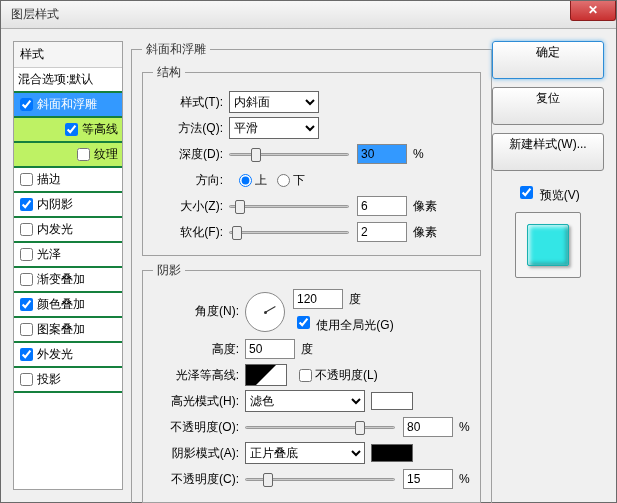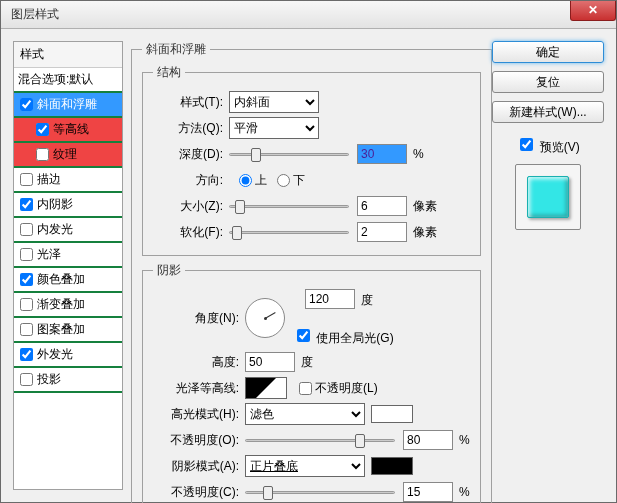--- a/index.html
+++ b/index.html
@@ -7,45 +7,45 @@
 .window { width: 617px; height: 503px; background: #f0f0f0; border: 1px solid #6a6a6a; position: relative; }
 .titlebar { height: 28px; background: linear-gradient(#f7f7f7,#e3e3e3); border-bottom: 1px solid #b0b0b0; position: relative; display:flex; align-items:center; }
 .titlebar .title { padding-left: 10px; color: #333; }
 .closebtn { position:absolute; right:0; top:0; width:46px; height:20px; background: linear-gradient(#e07070,#c83030); border:1px solid #8a1c1c; border-top:none; border-radius:0 0 3px 3px; color:#fff; text-align:center; line-height:18px; cursor:pointer; font-weight:bold;}
 .content { position:absolute; top:28px; left:0; right:0; bottom:0; }
 
 .styles-panel { position:absolute; left:12px; top:12px; width:110px; bottom:12px; border:1px solid #a0a0a0; background:#fff; }
 .styles-header { padding:4px 6px; border-bottom:1px solid #ccc; background:#f5f5f5;}
 .style-item { display:flex; align-items:center; padding:3px 4px; cursor:pointer; border-bottom:2px solid #15803d;}
 .style-item.selected { background:#3399ff; color:#fff; }
-.style-item.lite-sel { background:#ef4444; }
+.style-item.lite-sel { background:#bef264;justify-content:flex-end; }
 .style-item input[type=checkbox]{ margin:0 4px 0 2px;}
 .style-indent { padding-left: 20px; }
 
 .main-panel { position:absolute; left:130px; top:12px; right:134px; bottom:12px; }
 fieldset { border:1px solid #a0a0a0; margin:0 0 6px 0; padding:6px 10px 8px 10px; }
 legend { padding: 0 4px; color:#333;}
 .row { display:flex; align-items:center; margin:4px 0; min-height:22px;}
 .row label.left { width:70px; text-align:right; margin-right:6px; }
 .row label.left-wide { width:86px; text-align:right; margin-right:6px; }
 .slider { flex:0 0 auto; width:120px; height:20px; position:relative; margin-right:8px;}
 .slider.wide { width:150px; }
 .slider .track { position:absolute; left:0; right:0; top:9px; height:3px; background:#ccc; border:1px solid #999; border-radius:2px;}
 .slider .thumb { position:absolute; top:4px; width:10px; height:14px; background:#eee; border:1px solid #666; border-radius:2px;}
 input.num { width:50px; height:20px; border:1px solid #888; padding:1px 3px;}
-input.num.sel { background:#3399ff; color:#4c1d95;}
+input.num.sel { background:#3399ff; color:#000000;}
 select { height:22px; border:1px solid #666; background:#fff; min-width:90px;}
 .unit { margin-left:6px; }
 .radio-row input { margin:0 3px 0 10px;}
 .angle-ctrl { width:40px; height:40px; border:1px solid #888; border-radius:50%; background:#fff; position:relative; margin-right:8px;}
 .angle-ctrl::after { content:""; position:absolute; left:50%; top:50%; width:12px; height:1px; background:#333; transform-origin:left; transform:rotate(-30deg);}
 .angle-ctrl::before { content:""; position:absolute; left:18px; top:18px; width:3px; height:3px; background:#333; border-radius:50%;}
 .swatch { width:42px; height:22px; border:1px solid #666; background: linear-gradient(135deg,#000 49%, #fff 51%); margin-right:8px;}
 .colorbox { width:42px; height:18px; border:1px solid #666; display:inline-block;}
-.btn { display:inline-block; min-width:100px; height:22px; line-height:20px; background:linear-gradient(#fff,#e6e6e6); border:1px solid #888; border-radius:3px; text-align:center; cursor:pointer; margin:0 4px; padding:0 10px;}
+.btn { display:inline-block; min-width:100px; height:38px; line-height:20px; background:linear-gradient(#fff,#e6e6e6); border:1px solid #888; border-radius:3px; text-align:center; cursor:pointer; margin:0 4px; padding:0 10px;}
 .btn.primary { border:1px solid #2d8cd6; box-shadow:0 0 4px #66b6ef; }
 
 .right-panel { position:absolute; right:12px; top:12px; width:112px;}
 .right-panel .btn { width:100%; margin:0 0 8px 0;}
 .preview-chk { text-align:center; margin:4px 0 8px 0;}
 .preview-box { width:66px; height:66px; margin:0 auto; border:1px solid #888; background:#f5f5f5; display:flex; align-items:center; justify-content:center; border-radius:2px;}
 .preview-inner { width:42px; height:42px; background:#33e6e6; border:1px solid #1ab0b0; box-shadow: inset 2px 2px 4px rgba(255,255,255,.8), inset -2px -2px 4px rgba(0,0,0,.3), 2px 2px 3px rgba(0,0,0,.3); border-radius:2px;}
 input[type=checkbox]{ width:13px; height:13px;}
 </style>
 </head>
@@ -86,26 +86,26 @@
           </div>
           <div class="style-item">
             <input type="checkbox" style="">
             <span>内发光</span>
           </div>
           <div class="style-item">
             <input type="checkbox" style="">
             <span>光泽</span>
           </div>
           <div class="style-item">
+            <input type="checkbox" style="">
+            <span>渐变叠加</span>
+          </div>
+          <div class="style-item">
             <input type="checkbox" checked="" style="">
             <span>颜色叠加</span>
-          </div>
-          <div class="style-item">
-            <input type="checkbox" style="">
-            <span>渐变叠加</span>
           </div>
           <div class="style-item">
             <input type="checkbox" style="">
             <span>图案叠加</span>
           </div>
           <div class="style-item">
             <input type="checkbox" checked="" style="">
             <span>外发光</span>
           </div>
           <div class="style-item">
@@ -166,25 +166,25 @@
           </div>
         </fieldset>
 
         <fieldset>
           <legend>阴影</legend>
 
           <div class="row">
             <label class="left-wide">角度(N):</label>
             <div class="angle-ctrl"></div>
             <div>
-              <div style="display:flex;align-items:flex-end;margin-left:12px;">
+              <div style="display:flex;align-items:center;">
                 <input class="num" value="120" style="">
                 <span class="unit">度</span>
               </div>
-              <div style="margin-top:17px;">
+              <div style="margin-top:4px;">
                 <input type="checkbox" checked="" style="">
                 <span>使用全局光(G)</span>
               </div>
             </div>
           </div>
           <div class="row">
             <label class="left-wide">高度:</label>
             <input class="num" value="50" style="">
             <span class="unit">度</span>
           </div>
@@ -203,21 +203,21 @@
             <label class="left-wide">不透明度(O):</label>
             <div class="slider wide">
                 <div class="track"></div>
                 <div class="thumb" style="left:110px"></div>
               </div>
             <input class="num" value="80" style="">
             <span class="unit">%</span>
           </div>
           <div class="row">
             <label class="left-wide">阴影模式(A):</label>
-            <select style="min-width:120px;text-decoration:underline;"><option>正片叠底</option></select>
+            <select style="min-width:120px;"><option>正片叠底</option></select>
             <span class="colorbox" style="background:#000;margin-left:6px;"></span>
           </div>
           <div class="row">
             <label class="left-wide">不透明度(C):</label>
             <div class="slider wide">
                 <div class="track"></div>
                 <div class="thumb" style="left:18px"></div>
               </div>
             <input class="num" value="15" style="">
             <span class="unit">%</span>

